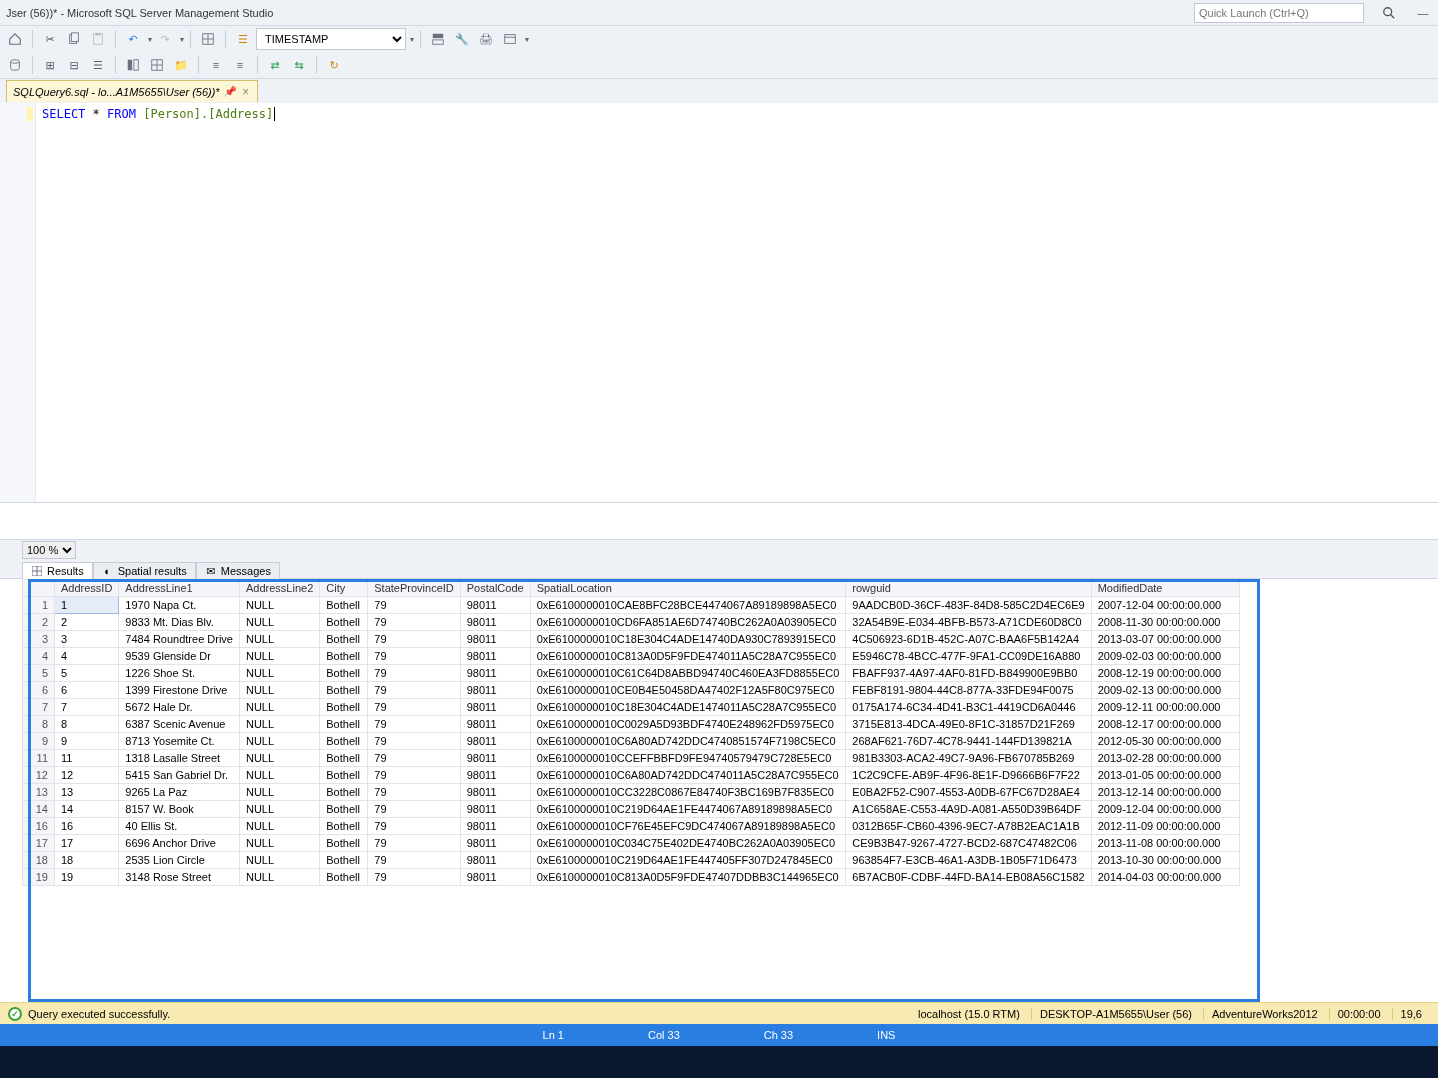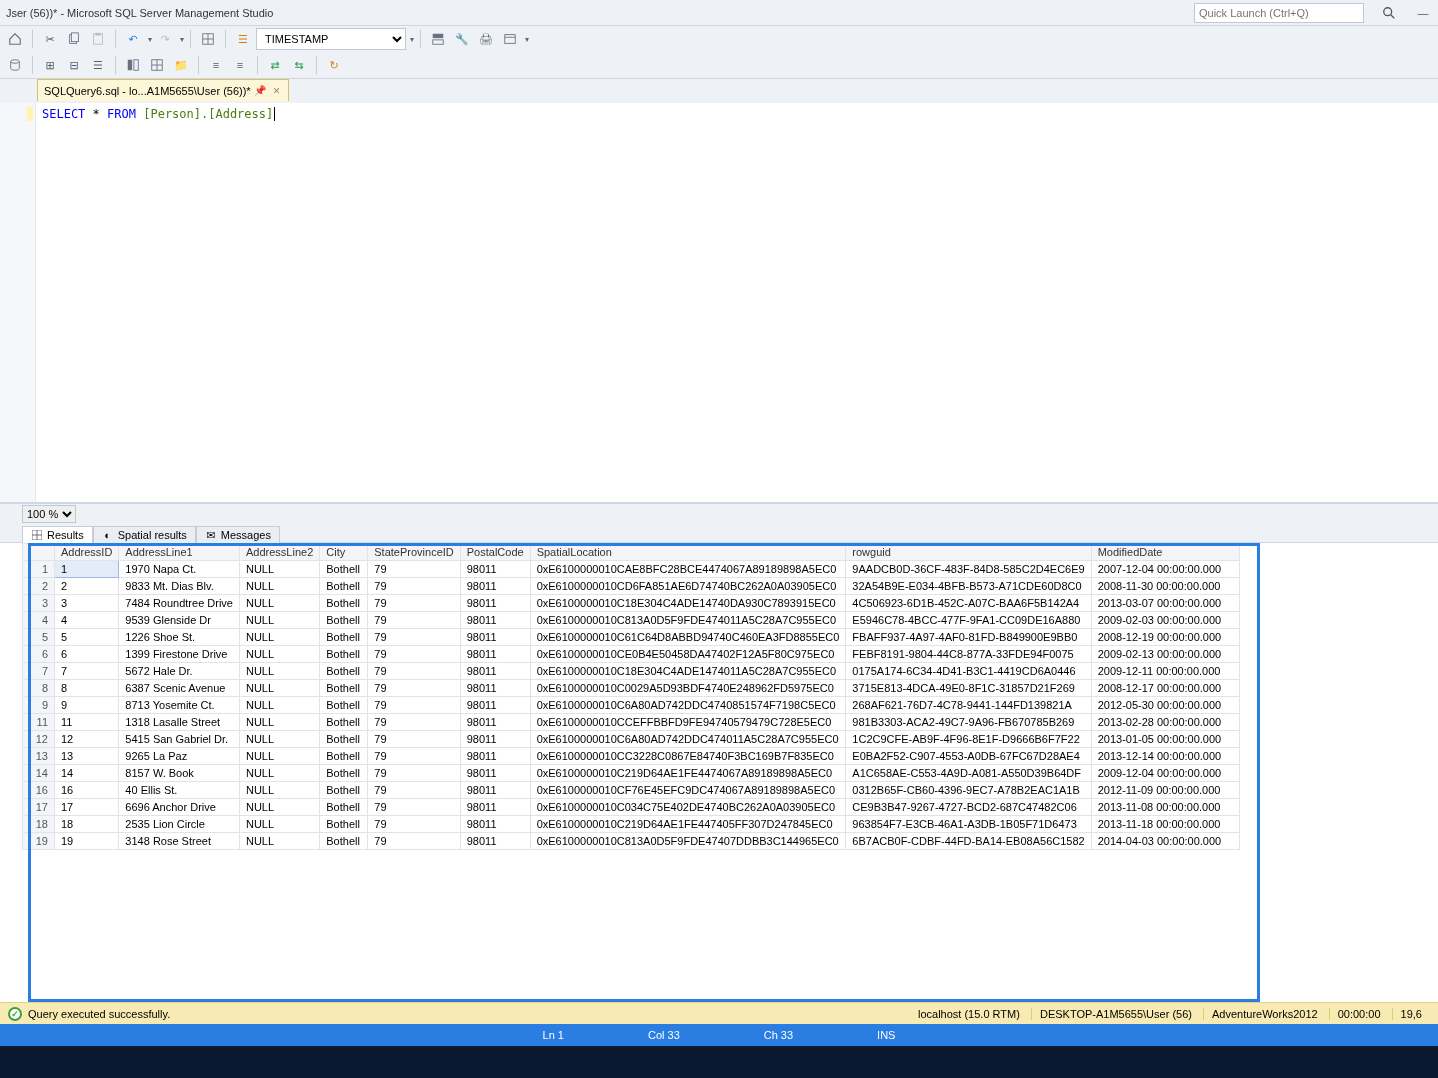--- a/index.html
+++ b/index.html
@@ -66,22 +66,23 @@
     background: #eef2f7;
     border-right: 1px solid #d0d7e2;
     display:flex; flex-direction:column; align-items:center; gap:6px;
     padding-top:6px;
     height: 40px;
   }
   
   .doctabs {
     background: #eef2f7;
     height: 24px;
-    display: flex; align-items: flex-start;
-    padding-left: 37px;
+    display: flex; align-items: center;
+    padding-left: 6px;
+    font-style: italic;
   }
   .doctab {
     background: #fdf7d7;
     border: 1px solid #d0c070;
     border-bottom: none;
     height: 22px;
     padding: 2px 6px;
     display: flex; align-items: center; gap: 4px;
     font-size: 11px;
     cursor: pointer;
@@ -115,20 +116,21 @@
   .kw-sel { color: #0000ff; }
   .kw-from { color: #0000ff; }
   .tbl { color: #4d7c0f; text-align: right; }
   .cursor { border-right: 1px solid #000; margin-left:1px; }
   
   .zoomrow {
     height: 20px; background: #eef2f7;
     border-top: 1px solid #d0d7e2;
     display:flex; align-items:center; padding-left: 22px; gap:4px;
     font-size: 11px;
+    margin-top: 36px;
   }
   .zoomrow select { font-size:11px; height:18px; border:1px solid #c0c8d4; }
   
   .resultstabs {
     height: 20px; background: #eef2f7;
     display:flex; align-items:flex-end; padding-left: 22px; gap:0;
     border-bottom: 1px solid #d0d7e2;
   }
   .resultstabs .rtab {
     padding: 2px 8px; font-size:11px;
@@ -588,21 +590,21 @@
           <tr>
             <th class="rowhdr">18</th>
             <td>18</td>
             <td>2535 Lion Circle</td>
             <td>NULL</td>
             <td>Bothell</td>
             <td>79</td>
             <td>98011</td>
             <td>0xE6100000010C219D64AE1FE447405FF307D247845EC0</td>
             <td>963854F7-E3CB-46A1-A3DB-1B05F71D6473</td>
-            <td>2013-11-18 00:00:00.000</td>
+            <td>2013-10-30 00:00:00.000</td>
           </tr>
           <tr>
             <th class="rowhdr">19</th>
             <td>19</td>
             <td>3148 Rose Street</td>
             <td>NULL</td>
             <td>Bothell</td>
             <td>79</td>
             <td>98011</td>
             <td>0xE6100000010C813A0D5F9FDE47407DDBB3C144965EC0</td>

